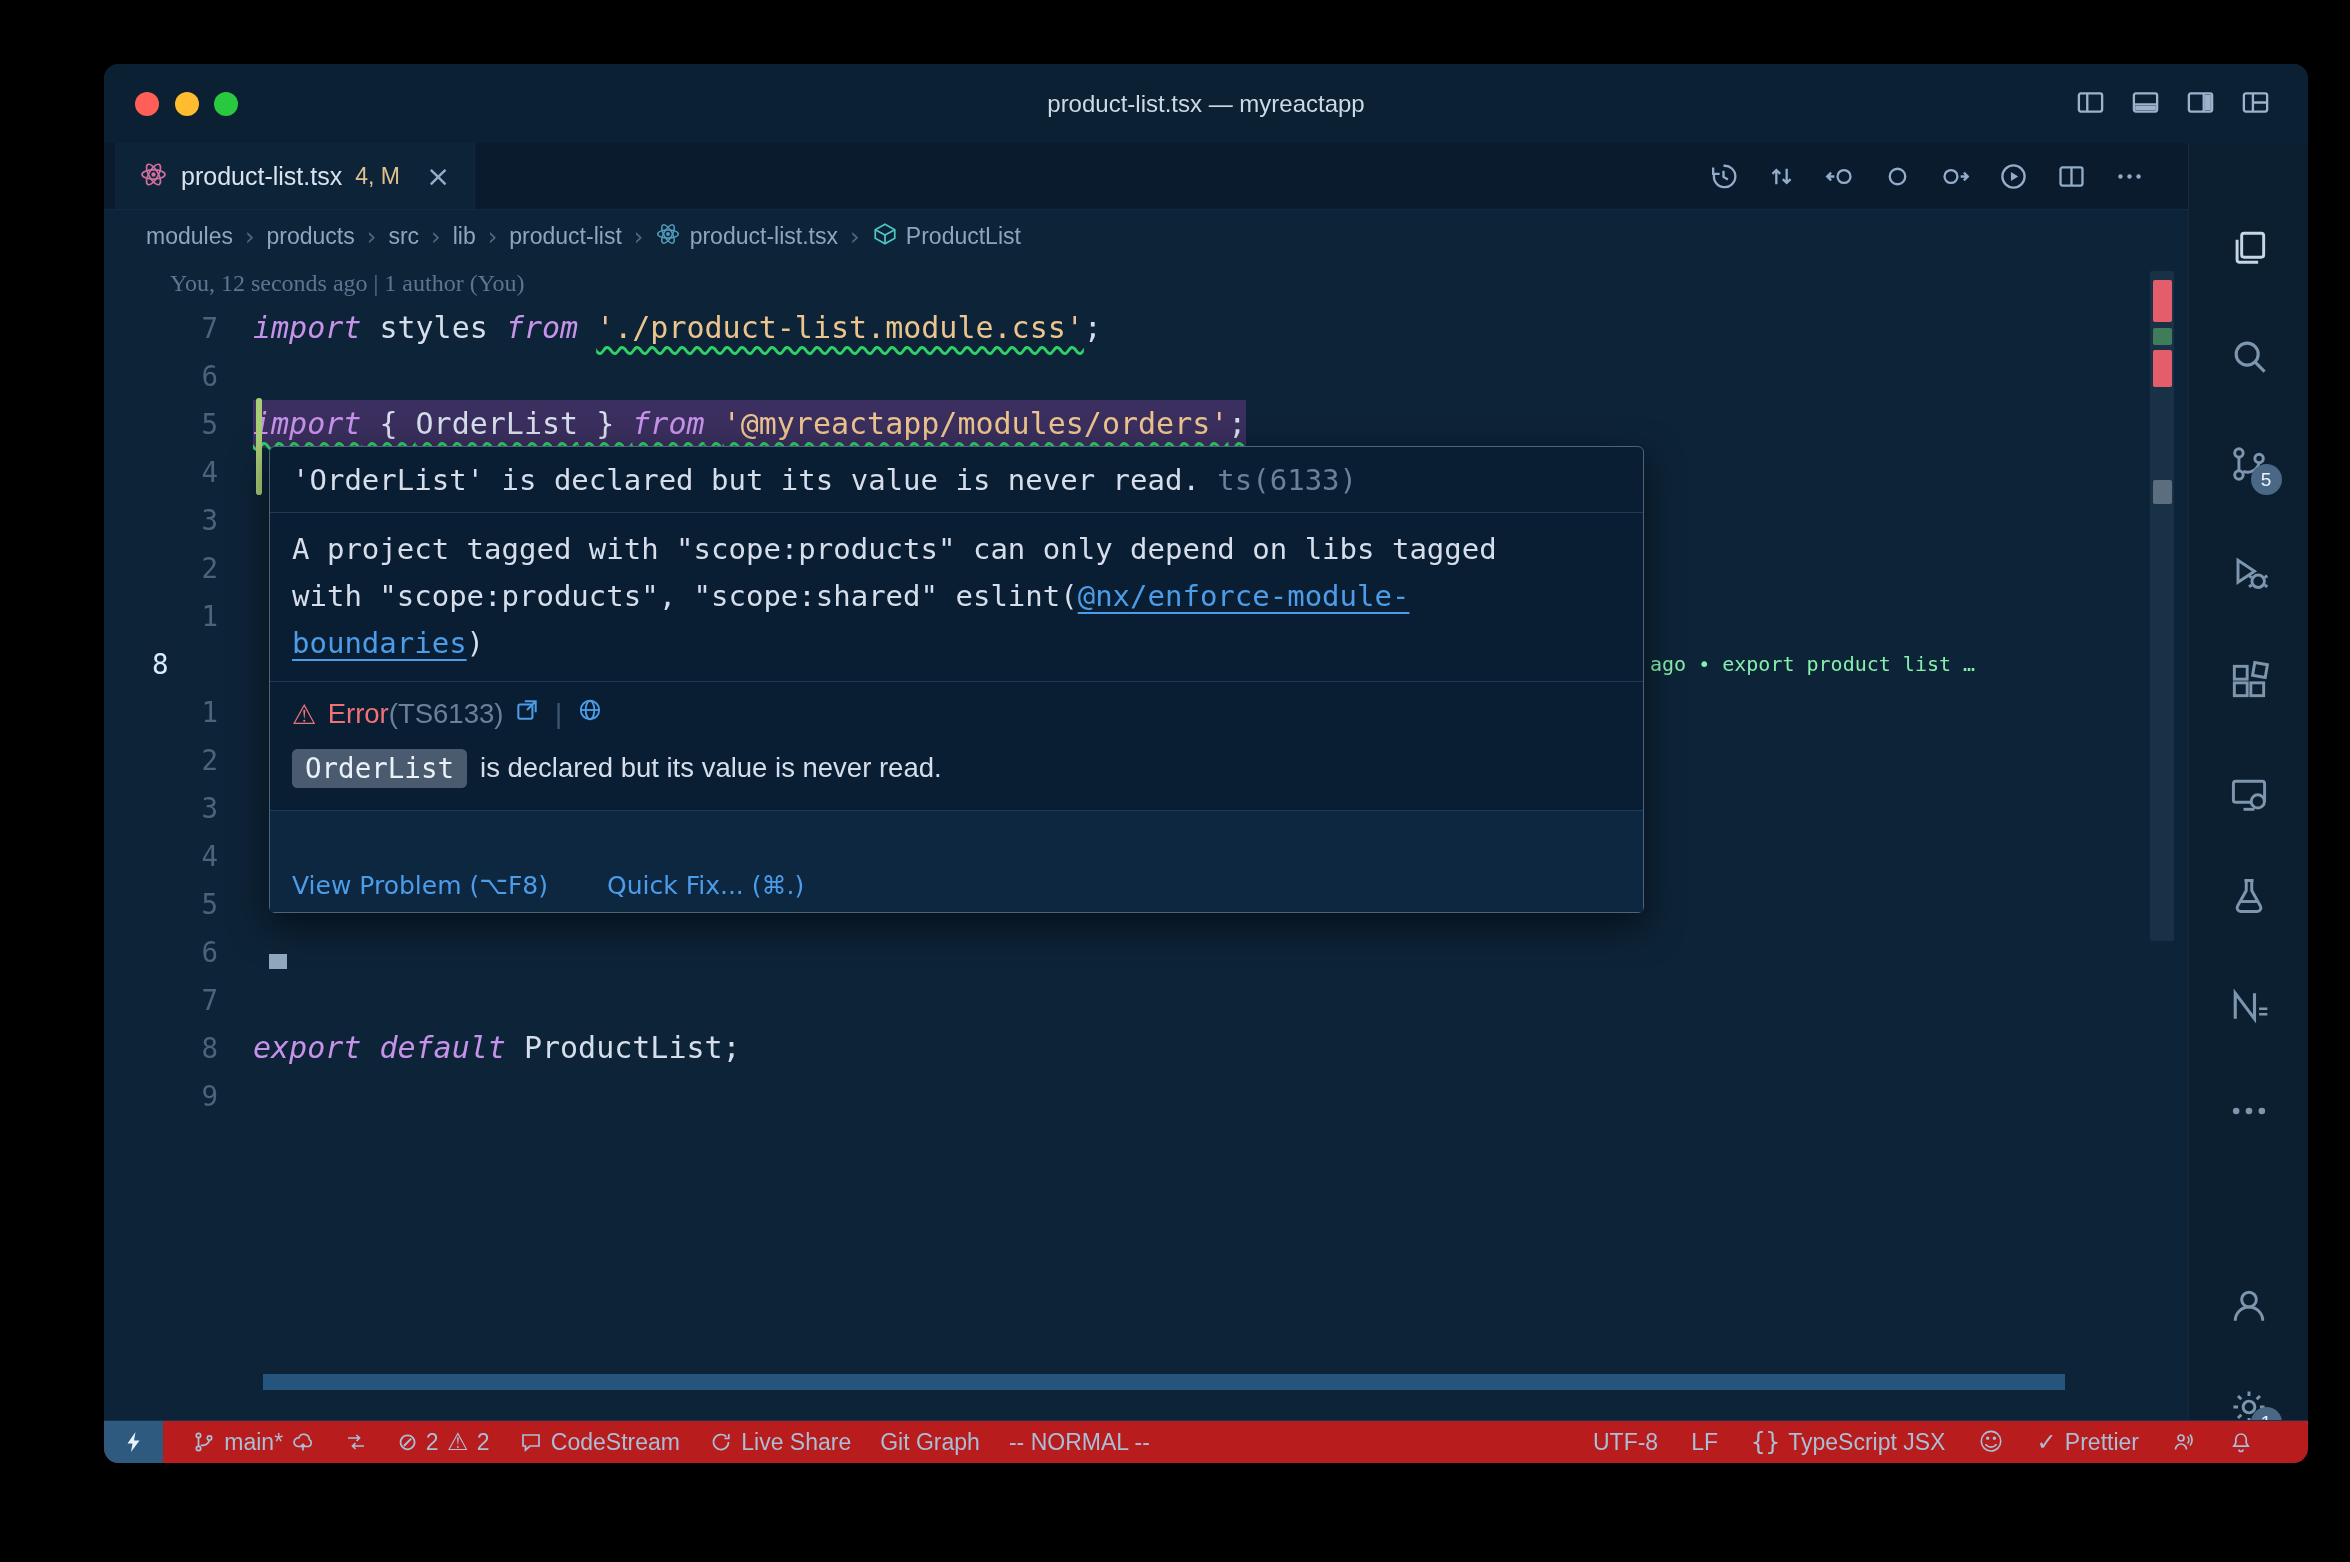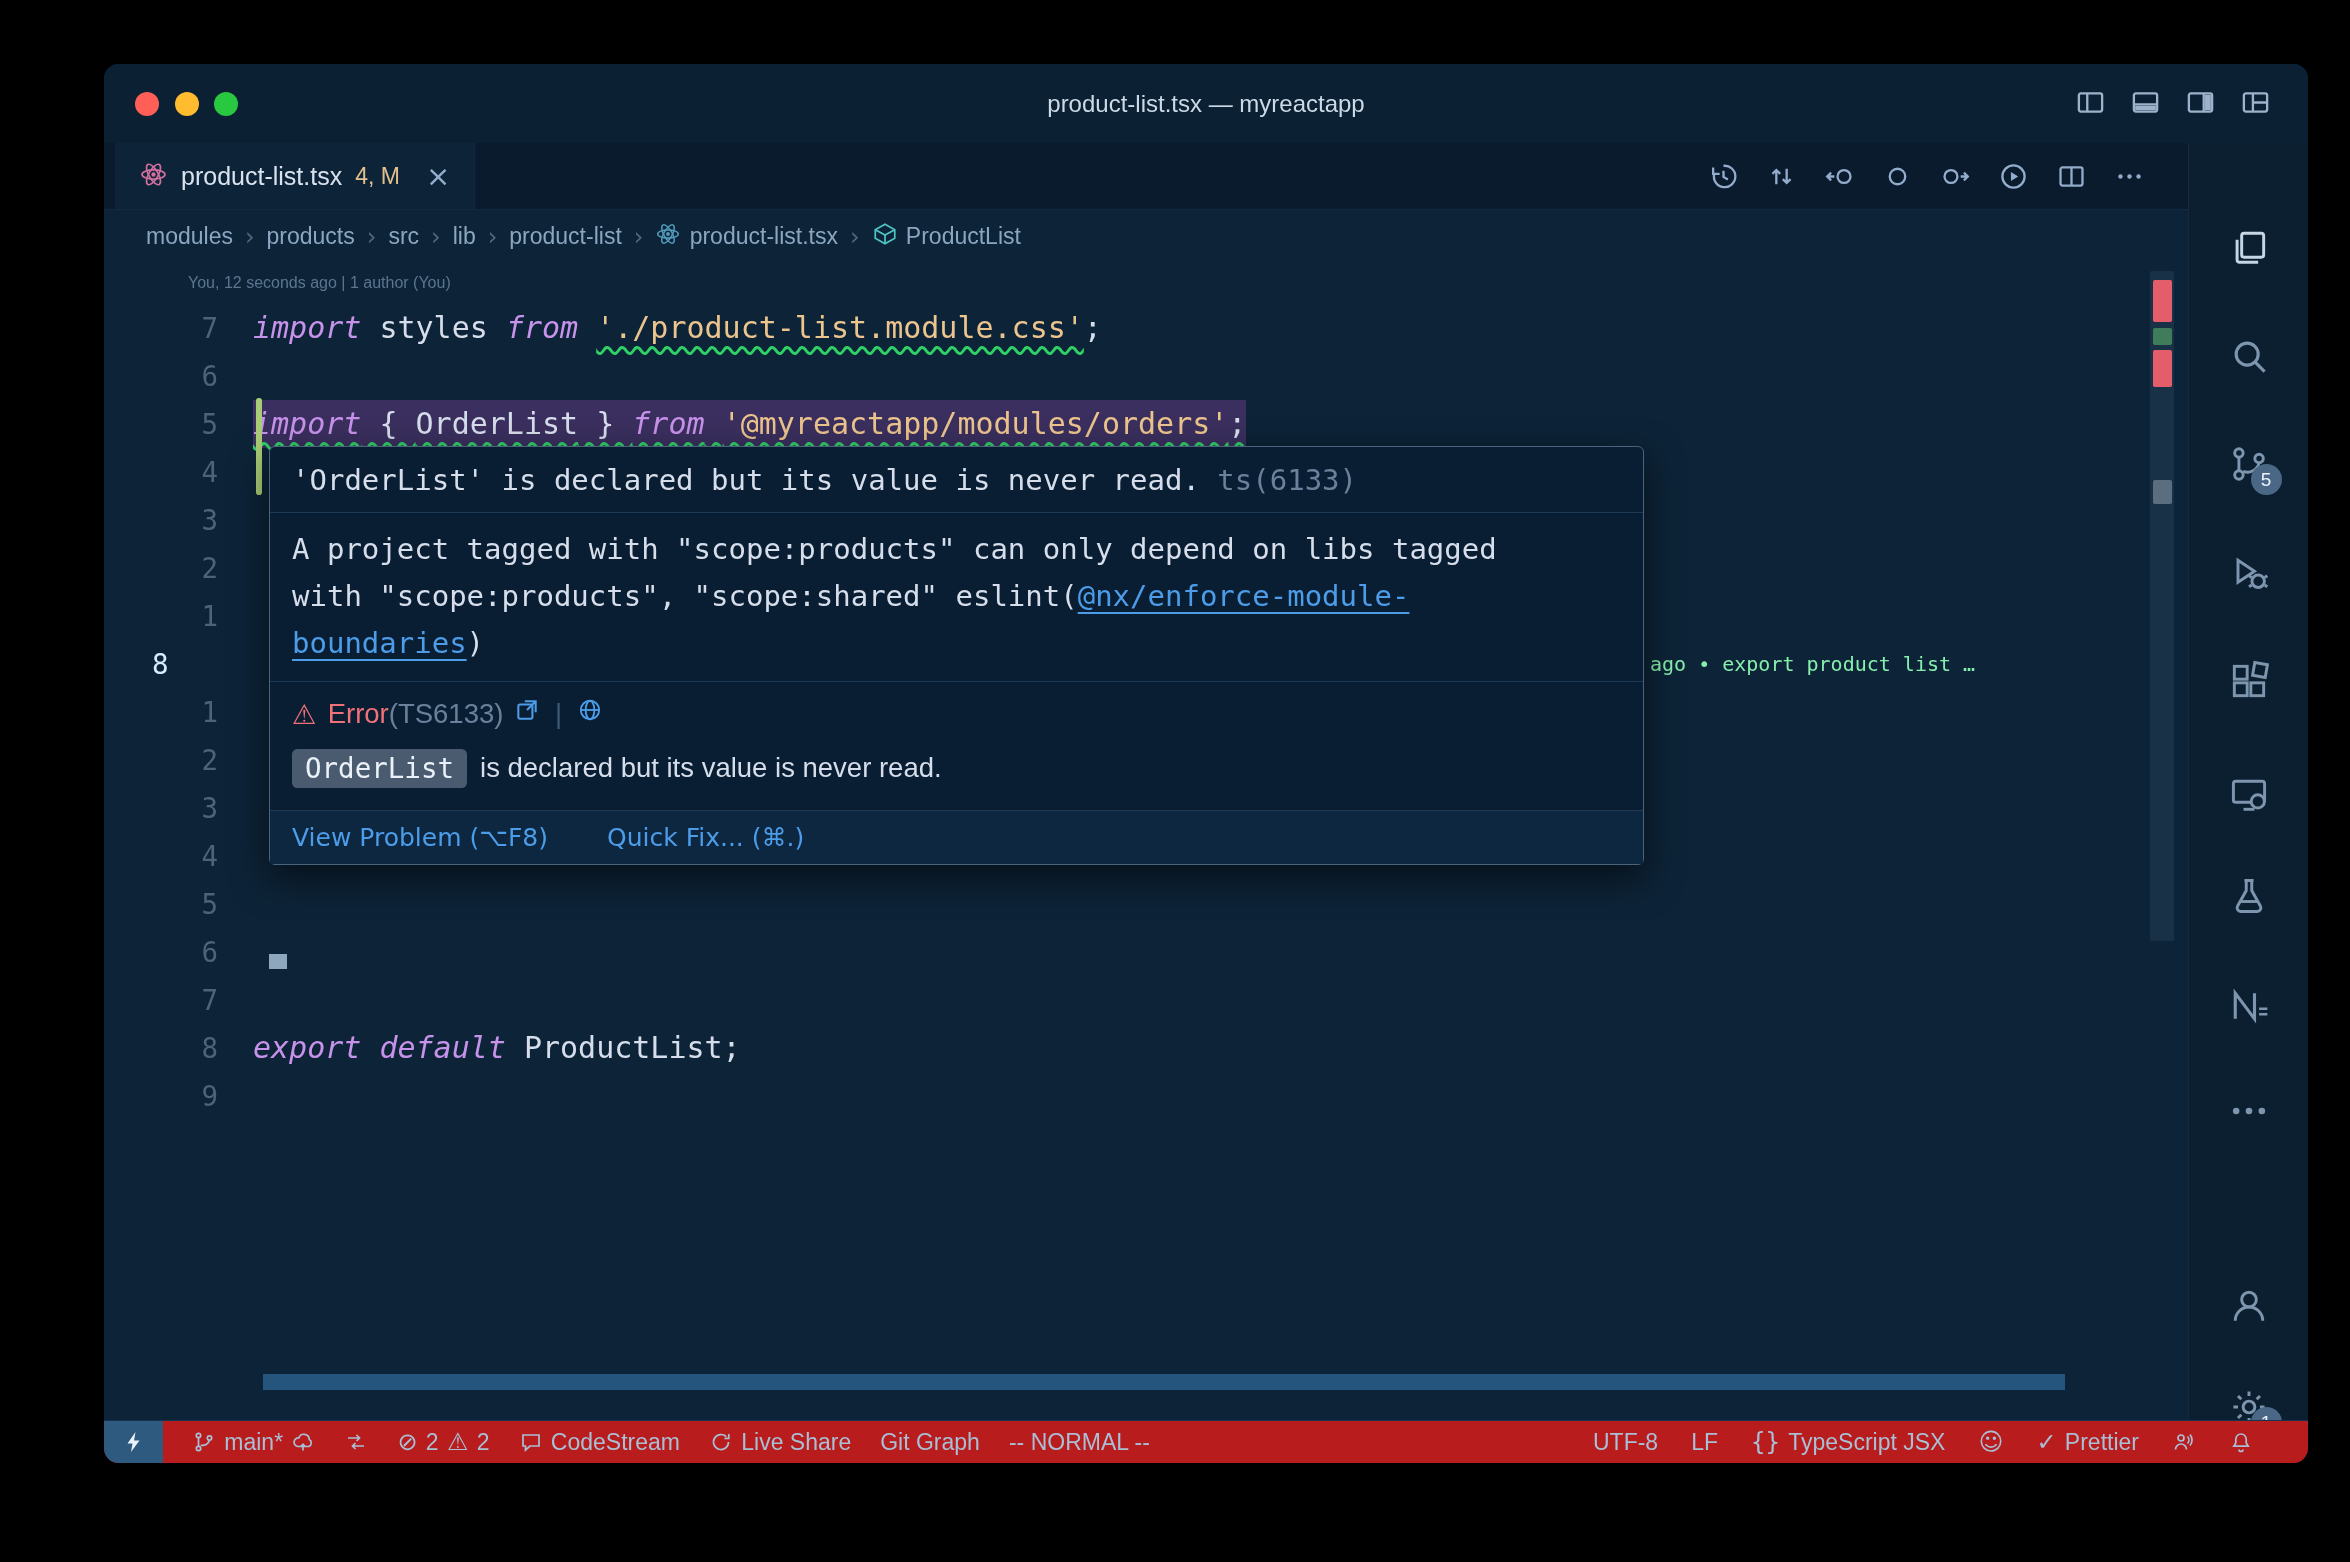--- a/index.html
+++ b/index.html
@@ -32,22 +32,22 @@
 
   
   .breadcrumbs{position:absolute;left:0;top:147px;width:2085px;height:51px;display:flex;align-items:center;
                padding-left:42px;gap:12px;color:#8ba7c0;font-size:23px;}
   .bc-sep{color:#4e6880;font-size:24px;}
   .bc-item{display:flex;align-items:center;gap:8.3px;}
 
   
   .editor{position:absolute;left:0;top:198px;width:2085px;height:1158px;background:#0d2337;overflow:hidden;
           font-family:"DejaVu Sans Mono",monospace;}
-  .annotation{margin-left:84px;height:42px;line-height:42px;color:#5c7590;
-              font-family:Liberation Sans, sans-serif;font-size:16px;}
+  .annotation{margin-left:66px;height:42px;line-height:42px;color:#5c7590;
+              font-family:Liberation Serif, serif;font-size:24px;}
   .row{height:48px;line-height:48px;white-space:pre;position:relative;}
   .ln{display:inline-block;width:114px;text-align:right;color:#4a6479;font-size:27.5px;vertical-align:top;}
   .ln.cur{text-align:left;padding-left:48px;width:66px;color:#d9ecff;}
   .code{display:inline-block;margin-left:35px;font-size:30px;color:#d6deeb;vertical-align:top;}
   .ln.cur + .code{margin-left:50px;}
   .k{color:#c792ea;font-style:italic;}
   .s{color:#ecc48d;}
   .p{color:#d6deeb;}
   .sq{text-decoration:underline;text-decoration-style:wavy;text-decoration-color:#2fd167;
       text-decoration-thickness:3.2px;text-underline-offset:8.3px;}
@@ -69,21 +69,21 @@
   .tt-errcode{color:#69819a;}
   .tt-sep{color:#3d5a75;margin:0 3.7px;}
   .tt-row4{padding:13px 22px 22px;font-family:"Liberation Sans",sans-serif;font-size:27.5px;display:flex;
            align-items:center;gap:13px;}
   .tt-badge{background:#4a5b70;color:#eaf1f8;border-radius:5.5px;padding:3.7px 13px;
             font-family:"DejaVu Sans Mono",monospace;font-size:27.5px;}
   .tt-row5{border-top:1.8px solid #1e3a55;padding:14.7px 22px;white-space:pre;line-height:37px;}
   .tt-mod{color:#ffd68a;}
   .tt-footer{border-top:1.8px solid #1e3a55;background:#0d2741;padding:12px 22px;display:flex;gap:59px;
              font-family:"DejaVu Sans","Liberation Sans",sans-serif;font-size:25px;}
-  .tt-action{color:#4c9ce8;cursor:pointer;}
+  .tt-action{color:#4c9ce8;cursor:pointer;margin-top:48px;}
   .grip{position:absolute;left:165px;top:692px;width:18.4px;height:14.7px;background:#8fa7bd;z-index:6;}
 
   
   .minimap{position:absolute;right:14.7px;top:9.2px;width:24px;height:670px;background:rgba(99,134,166,.14);
            border-radius:1.8px;}
   .mm{position:absolute;left:2.8px;width:18.4px;border-radius:1.8px;}
   .hscroll{position:absolute;left:159px;bottom:30px;width:1802px;height:16.5px;background:#2a5d88;opacity:.85;}
 
   
   .activitybar{position:absolute;right:0;top:79px;width:119px;bottom:42px;background:#0b1f31;

